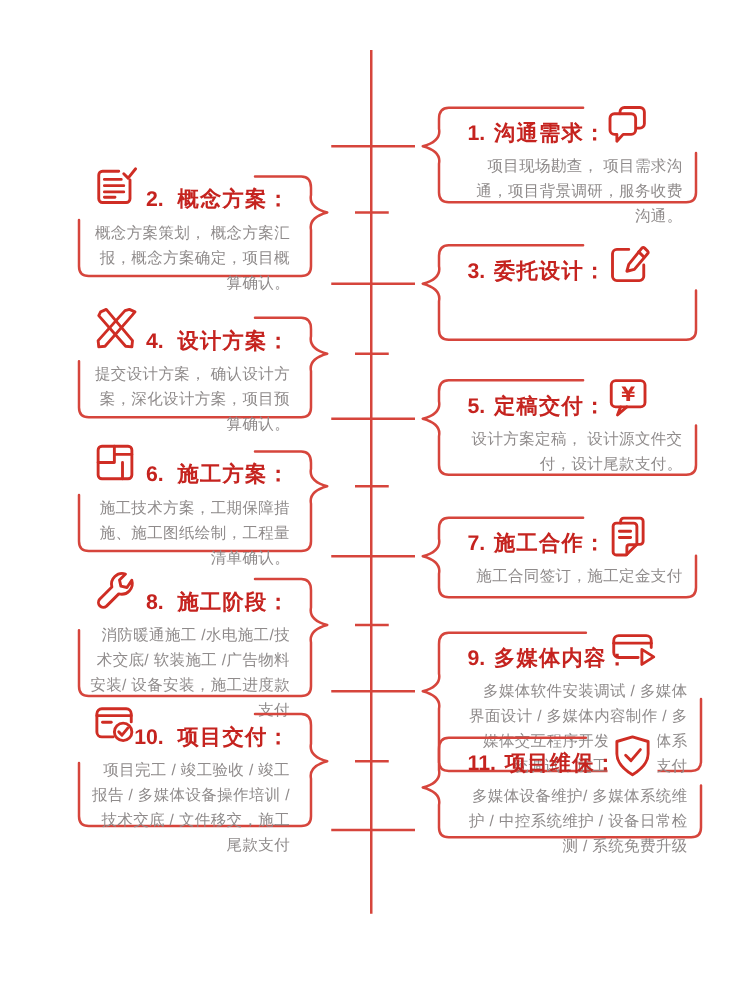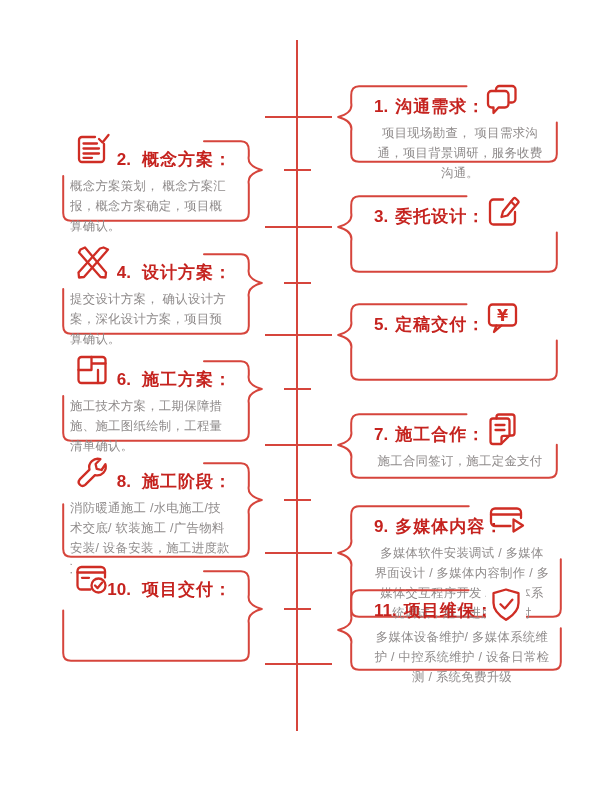--- a/index.html
+++ b/index.html
@@ -14,22 +14,22 @@
   .step{position:absolute;}
   .step svg.outline{position:absolute;left:0;top:0;overflow:visible;display:block;}
   .step svg.outline path{fill:none;stroke:var(--line);stroke-width:2;stroke-linecap:round;stroke-linejoin:round;}
   .head{position:relative;display:flex;align-items:baseline;color:var(--head);
         font-weight:bold;font-size:17px;letter-spacing:1px;line-height:26px;}
   .step[data-side="right"] .head{padding:9px 0 0 24px;justify-content:flex-start;}
   .step[data-side="left"]  .head{padding:7px 18px 0 0;justify-content:flex-end;}
   .num{margin-right:7px;letter-spacing:0;}
   .step[data-side="left"] .num{margin-right:11px;}
   .body{position:relative;color:var(--body);font-size:12.4px;letter-spacing:0.3px;line-height:20px;margin-top:3px;}
-  .step[data-side="right"] .body{text-align:center;padding:0 12px 0 24px;}
-  .step[data-side="left"]  .body{text-align:left;padding:0 18px 0 8px;}
+  .step[data-side="right"] .body{text-align:right;padding:0 12px 0 24px;}
+  .step[data-side="left"]  .body{text-align:right;padding:0 18px 0 8px;}
   
   .icon{position:absolute;width:40px;height:40px;background:#ffffff;}
   .step[data-side="right"] .icon{right:36px;top:-4px;}
   .step[data-side="left"]  .icon{left:10px;top:-10px;}
   .icon svg{width:100%;height:100%;display:block;}
   .icon svg path,.icon svg rect,.icon svg circle{fill:none;stroke:var(--icon);stroke-width:2.3;stroke-linecap:round;stroke-linejoin:round;}
   .icon svg text{stroke:none;fill:var(--icon);font-family:"DejaVu Sans",sans-serif;font-weight:bold;}
   
   .s0{left:350px;top:85px;width:208px;height:78px;}
   .s1{left:62px;top:140px;width:188px;height:82px;}
@@ -137,20 +137,21 @@
           <rect x="7" y="5.5" width="27" height="21" rx="3.5"></rect>
           <path d="M14.5 26.5 L12 33 l7.5 -6.5"></path>
           <text x="20.5" y="22" text-anchor="middle" font-size="16">¥</text>
         </svg>
       </span>
     <div class="head">
       <span class="num">5.</span>
       <span class="title">定稿交付</span>
       <span class="colon">：</span>
     </div>
+    <div class="body">设计方案定稿， 设计源文件交付，设计尾款支付。</div>
   </div>
     <div class="step s5" data-side="left">
     <svg class="outline" viewBox="0 0 188 82" width="188" height="82">
         <path d="M 142 1.2 L 179 1.2 Q 186.8 1.2 186.8 10.2 L 186.8 15 Q 184.8 25 199.8 29 Q 184.8 33 186.8 43 L 186.8 73 Q 186.8 80.8 179 80.8 L 9 80.8 Q 1.2 80.8 1.2 73 L 1.2 36.08"></path>
       </svg>
     <span class="icon">
         <svg viewBox="0 0 40 40">
           <rect x="6.5" y="7" width="27" height="26" rx="3"></rect>
           <path d="M19.5 7 V20 M19.5 13.5 H33.5 M6.5 20 H19.5 M26 20 V33"></path>
         </svg>
@@ -226,20 +227,21 @@
           <path d="M10 17.8 h7"></path>
           <circle cx="26.5" cy="25.5" r="7"></circle>
           <path d="M23 25.5 l2.6 2.6 4.6 -5.6"></path>
         </svg>
       </span>
     <div class="head">
       <span class="num">10.</span>
       <span class="title">项目交付</span>
       <span class="colon">：</span>
     </div>
+    <div class="body">项目完工 / 竣工验收 / 竣工报告 / 多媒体设备操作培训 / 技术交底 / 文件移交，施工尾款支付</div>
   </div>
     <div class="step s10" data-side="right">
     <svg class="outline" viewBox="0 0 212 82" width="212" height="82">
         <path d="M 118.72000000000001 1.2 L 9 1.2 Q 1.2 1.2 1.2 10.2 L 1.2 27 Q 3.2 37 -11.8 41 Q 3.2 45 1.2 55 L 1.2 73 Q 1.2 80.8 9 80.8 L 203 80.8 Q 210.8 80.8 210.8 73 L 210.8 39.36"></path>
       </svg>
     <span class="icon">
         <svg viewBox="0 0 40 40">
           <path d="M20 4.5 L32.5 8.2 V18 c0 7.8 -5.6 12.6 -12.5 16.8 C13.1 30.6 7.5 25.8 7.5 18 V8.2 Z"></path>
           <path d="M14.5 19.2 l4.3 4.3 7.5 -8.8"></path>
         </svg>

